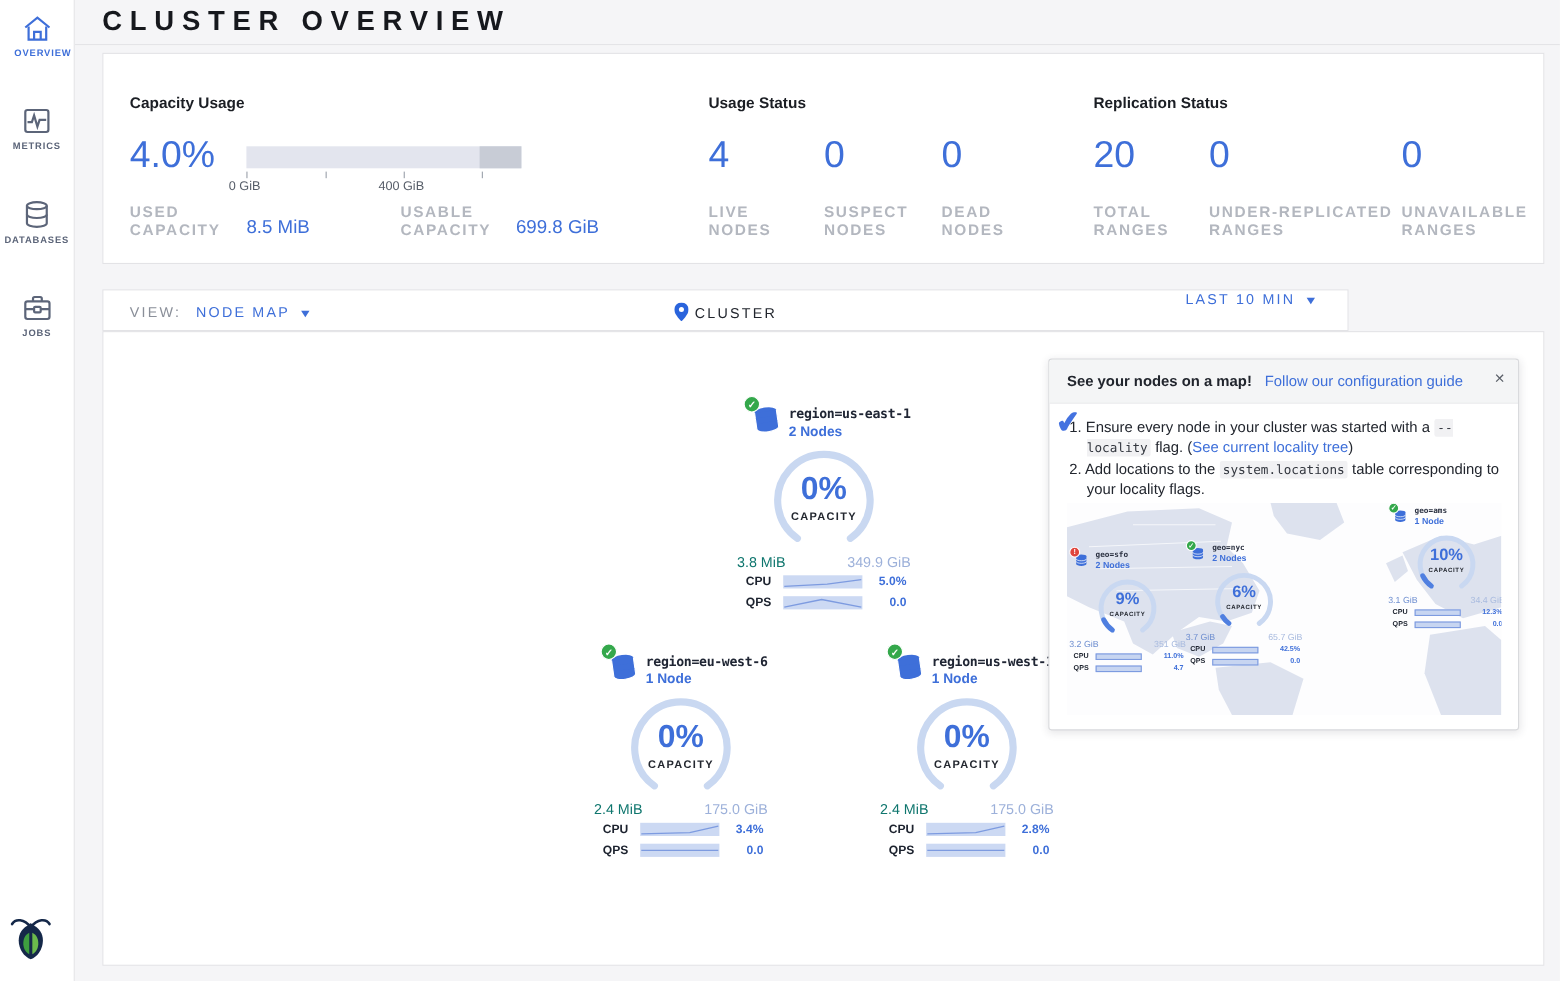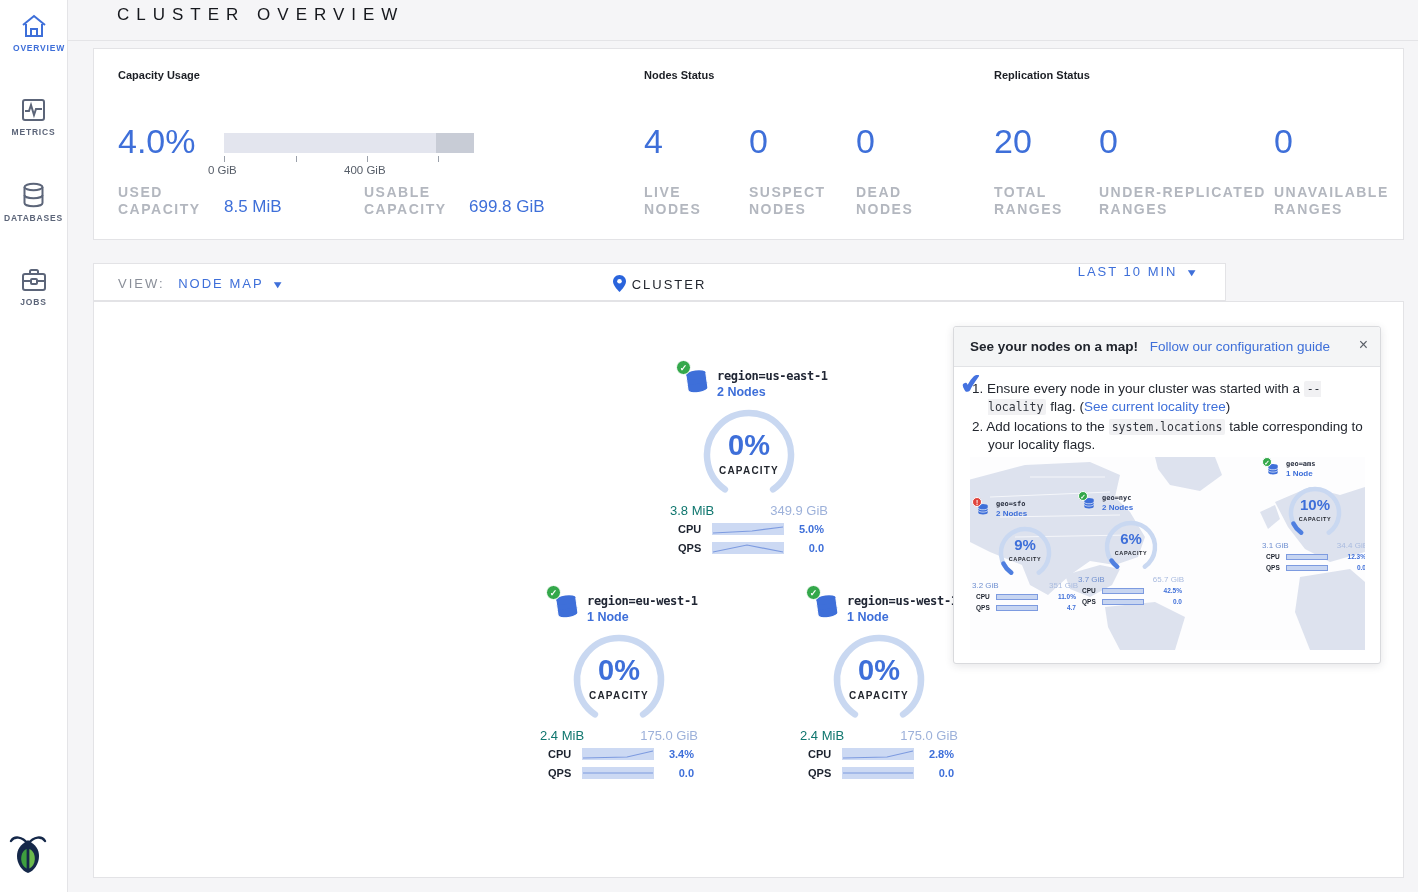--- a/index.html
+++ b/index.html
@@ -11,31 +11,31 @@
     background:#ffffff; border-right:1px solid #e4e4e7; z-index:5; }
   .side-item { width:100%; text-align:center; padding-top:12px; cursor:pointer; }
   .side-item .lbl { display:block; font-size:8.5px; font-weight:bold; letter-spacing:0.8px;
     color:#5c6579; margin-top:5px; }
   .side-item.active .lbl { color:#3e6fd9;padding-left:11px; }
   .side-item svg { display:block; margin:0 auto; }
   .side-logo { position:absolute; left:8px; bottom:14px; }
 
   
   .content { position:absolute; left:68px; top:0; width:1350px; height:892px; }
-  .page-title { position:absolute; left:25px; top:5px; font-size:17px; font-weight:normal;
-    letter-spacing:7px; color:#16181d;margin-left:24px; }
+  .page-title { position:absolute; left:25px; top:5px; font-size:25px; font-weight:bold;
+    letter-spacing:7px; color:#16181d; }
   .top-rule { position:absolute; left:0; top:40px; width:1350px; height:1px; background:#e4e4e7; }
 
   .panel { position:absolute; background:#ffffff; border:1px solid #e3e3e6; }
   .summary-panel { left:25px; top:48px; width:1311px; height:192px; }
   .view-bar     { left:25px; top:263px; width:1133px; height:38px; }
   .map-panel    { left:25px; top:301px; width:1311px; height:577px; }
 
   
-  .sec-title { position:absolute; top:20px; font-size:11px; font-weight:bold; color:#1b1e24; }
+  .sec-title { position:absolute; top:36px; font-size:14px; font-weight:bold; color:#1b1e24; }
   .bignum { position:absolute; top:73px; font-size:34px; color:#3e6fd9; }
   .statlabel { position:absolute; top:135px; font-size:14px; font-weight:bold;
     letter-spacing:1.5px; color:#b3b7bf; line-height:17px; white-space:pre-line; }
   .statvalue { position:absolute; top:148px; font-size:17px; color:#3e6fd9; }
 
   .cap-bar { position:absolute; left:130px; top:84px; width:250px; height:20px; background:#e3e5ee; }
   .cap-bar .dark { position:absolute; right:0; top:0; width:38px; height:20px; background:#c8ccd6; }
   .cap-tick { position:absolute; top:107px; width:1px; height:6px; background:#9aa0aa; }
   .cap-ticklabel { position:absolute; top:115px; font-size:11.5px; color:#565d68; }
 
@@ -190,21 +190,21 @@
     <div class="cap-tick" style="left:344px"></div>
     <div class="cap-ticklabel" style="left:114px">0 GiB</div>
     <div class="cap-ticklabel" style="left:250px">400 GiB</div>
     <div class="statlabel" style="left:24px">USED
 CAPACITY</div>
     <div class="statvalue" style="left:130px">8.5 MiB</div>
     <div class="statlabel" style="left:270px">USABLE
 CAPACITY</div>
     <div class="statvalue" style="left:375px">699.8 GiB</div>
 
-    <div class="sec-title" style="left:550px">Nodes Status</div>
+    <div class="sec-title" style="left:550px">Usage Status</div>
     <div class="bignum" style="left:550px">4</div>
     <div class="bignum" style="left:655px">0</div>
     <div class="bignum" style="left:762px">0</div>
     <div class="statlabel" style="left:550px">LIVE
 NODES</div>
     <div class="statlabel" style="left:655px">SUSPECT
 NODES</div>
     <div class="statlabel" style="left:762px">DEAD
 NODES</div>
 
@@ -287,21 +287,21 @@
       <div class="ng-head">
         <span class="ng-dbicon">
           <svg width="30" height="30" viewBox="0 0 30 30" transform="rotate(-8)">
               <ellipse cx="15" cy="7" rx="10" ry="3.6" fill="#3e6fd9"></ellipse>
               <path d="M5 7 V12 C5 14 9.5 15.6 15 15.6 C20.5 15.6 25 14 25 12 V7" fill="#3e6fd9" stroke="#fff" stroke-width="1"></path>
               <path d="M5 12 V17 C5 19 9.5 20.6 15 20.6 C20.5 20.6 25 19 25 17 V12" fill="#3e6fd9" stroke="#fff" stroke-width="1"></path>
               <path d="M5 17 V22 C5 24 9.5 25.6 15 25.6 C20.5 25.6 25 24 25 22 V17" fill="#3e6fd9" stroke="#fff" stroke-width="1"></path>
             </svg>
         </span>
         <span class="ng-badge">✓</span>
-        <span class="ng-region">region=eu-west-1</span>
+        <span class="ng-region">region=eu-west-6</span>
         <span class="ng-nodes">1 Node</span>
       </div>
       <div class="ng-gauge">
         <svg width="100" height="100" viewBox="0 0 100 100">
             <path d="M25.9 88.4 A 42 42 0 1 1 74.1 88.4" fill="none" stroke="#c9d8f1" stroke-width="6.5" stroke-linecap="round"></path>
           </svg>
         <div class="ng-pct">0%</div>
         <div class="ng-caplabel">CAPACITY</div>
       </div>
       <div class="ng-range">

